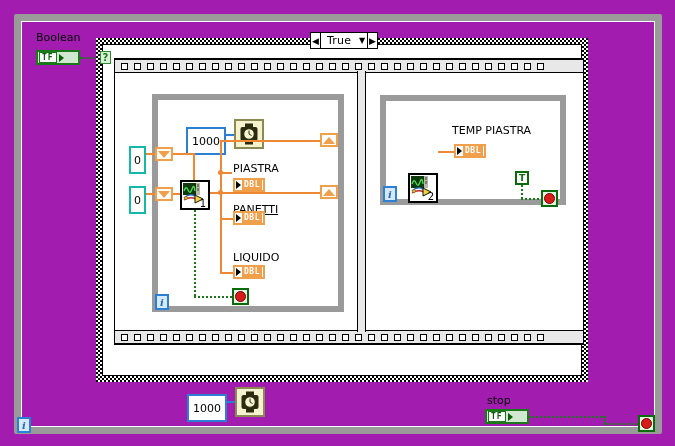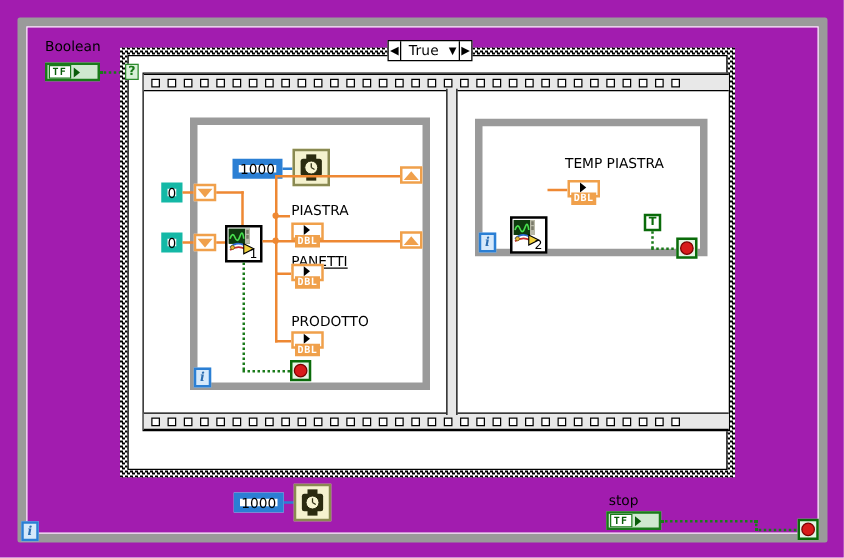--- a/index.html
+++ b/index.html
@@ -98,37 +98,36 @@
     border-left:5px solid #0a5c0a;margin-left:1px;
   }
   .ctl-label{
     font-size:11px;color:#000;white-space:nowrap;
   }
 
   .dbl-ind{
     border:2px solid #f0a04b;background:#ffffff;
     height:14px;display:flex;align-items:center;box-sizing:border-box;
     padding:0 1px;
-    flex-direction:column;
   }
   .dbl-ind .nub{
     width:0;height:0;border-top:4px solid transparent;border-bottom:4px solid transparent;
     border-left:5px solid #000;margin-right:1px;
   }
   .dbl-ind .txt{
     background:#f0a04b;color:#ffffff;font:bold 8px "DejaVu Sans Mono",monospace;
     padding:0 2px;line-height:10px;letter-spacing:.5px;
   }
   .ind-label{font-size:11px;color:#000;white-space:nowrap;}
 
   .numconst{
-    border:5px solid #14b8a6;background:#ffffff;
+    border:2px solid #14b8a6;background:#ffffff;
     font:11px "DejaVu Sans",sans-serif;color:#000;
     height:16px;display:flex;align-items:center;justify-content:center;
-    box-sizing:border-box;padding:0 3px;
+    box-sizing:border-box;padding:12px 3px;
   }
   .numconst.blue{border-color:#2b7fd4;color:#000;}
 
   
   .sr{
     width:18px;height:14px;border:2px solid #f0a04b;background:#ffffff;
     display:flex;align-items:center;justify-content:center;box-sizing:border-box;
   }
   .sr .tri-down{
     width:0;height:0;border-left:6px solid transparent;border-right:6px solid transparent;
@@ -366,21 +365,21 @@
 
   <div class="abs ind-label" style="left:233px;top:203px;text-decoration:underline;">PANETTI</div>
   <div class="abs dbl-ind" style="left:233px;top:211px;">
     <span class="nub"></span>
     <span class="txt">DBL</span>
   </div>
 
   <div class="wire-o wv" style="left:220px;top:218px;height:56px;"></div>
   <div class="wire-o wh" style="left:220px;top:272px;width:13px;"></div>
 
-  <div class="abs ind-label" style="left:233px;top:251px;">PRODOTTO</div>
+  <div class="abs ind-label" style="left:233px;top:251px;">LIQUIDO</div>
   <div class="abs dbl-ind" style="left:233px;top:265px;">
     <span class="nub"></span>
     <span class="txt">DBL</span>
   </div>
 
   <div class="abs sr" style="left:320px;top:133px;">
     <span class="tri-up"></span>
   </div>
   <div class="abs sr" style="left:320px;top:185px;">
     <span class="tri-up"></span>

